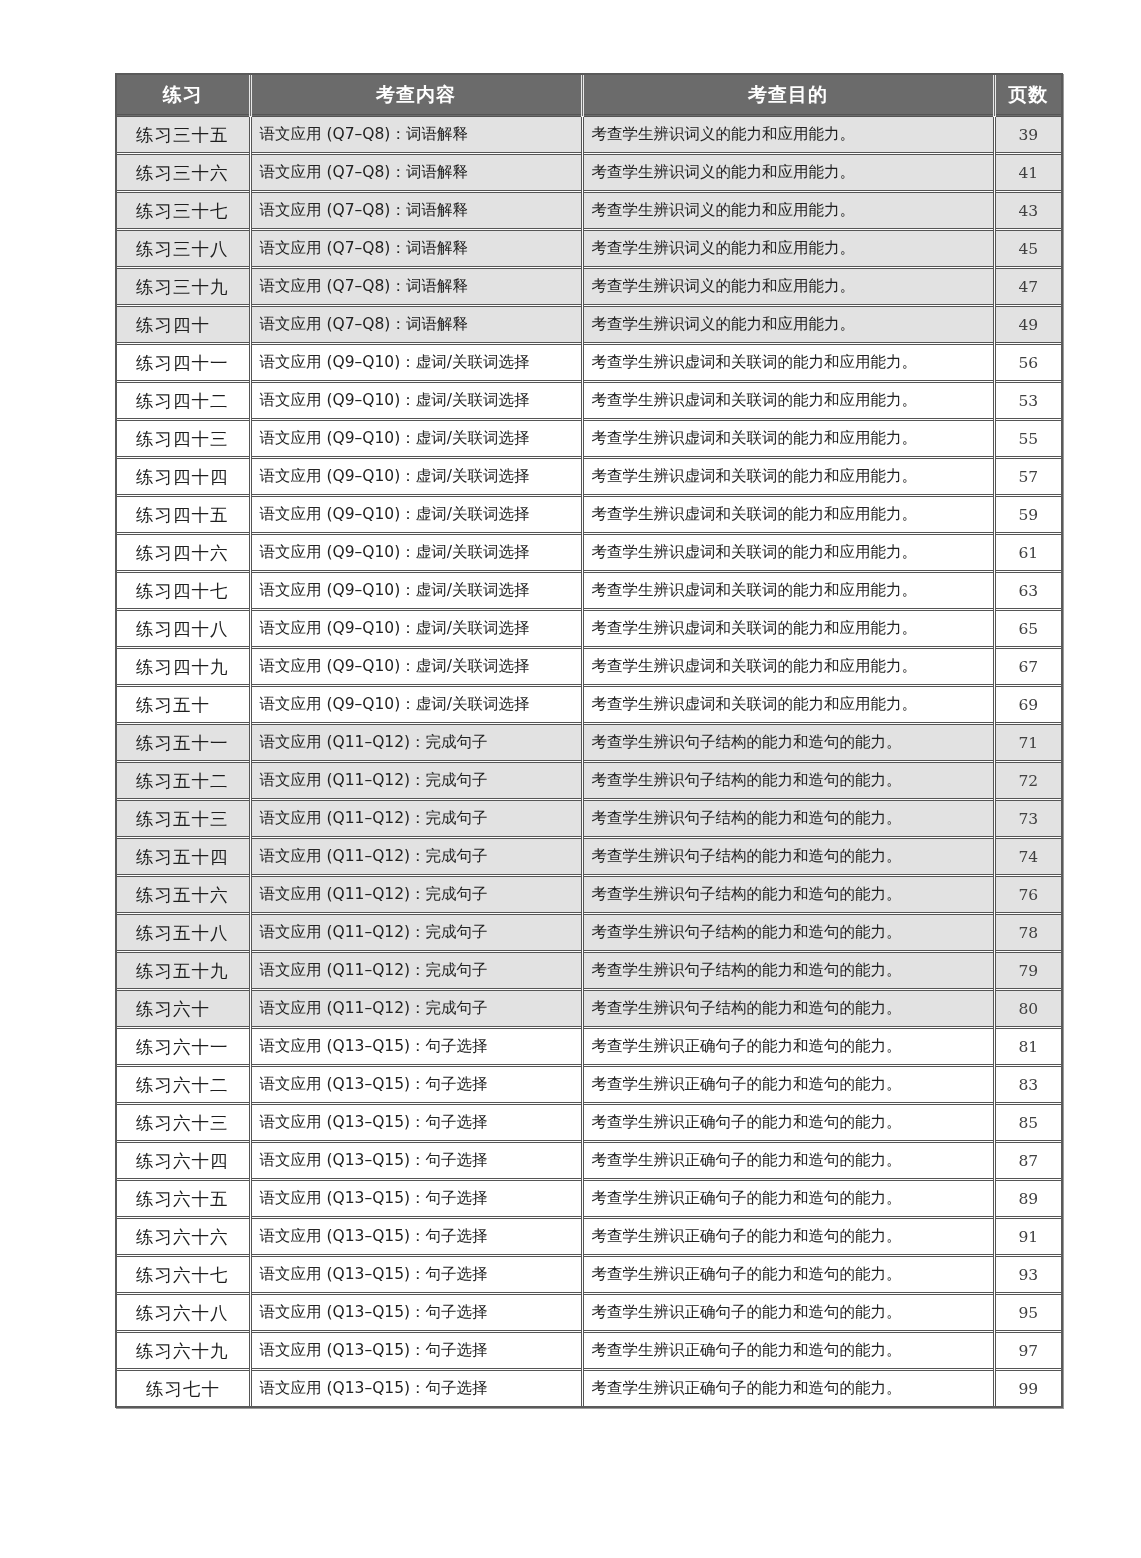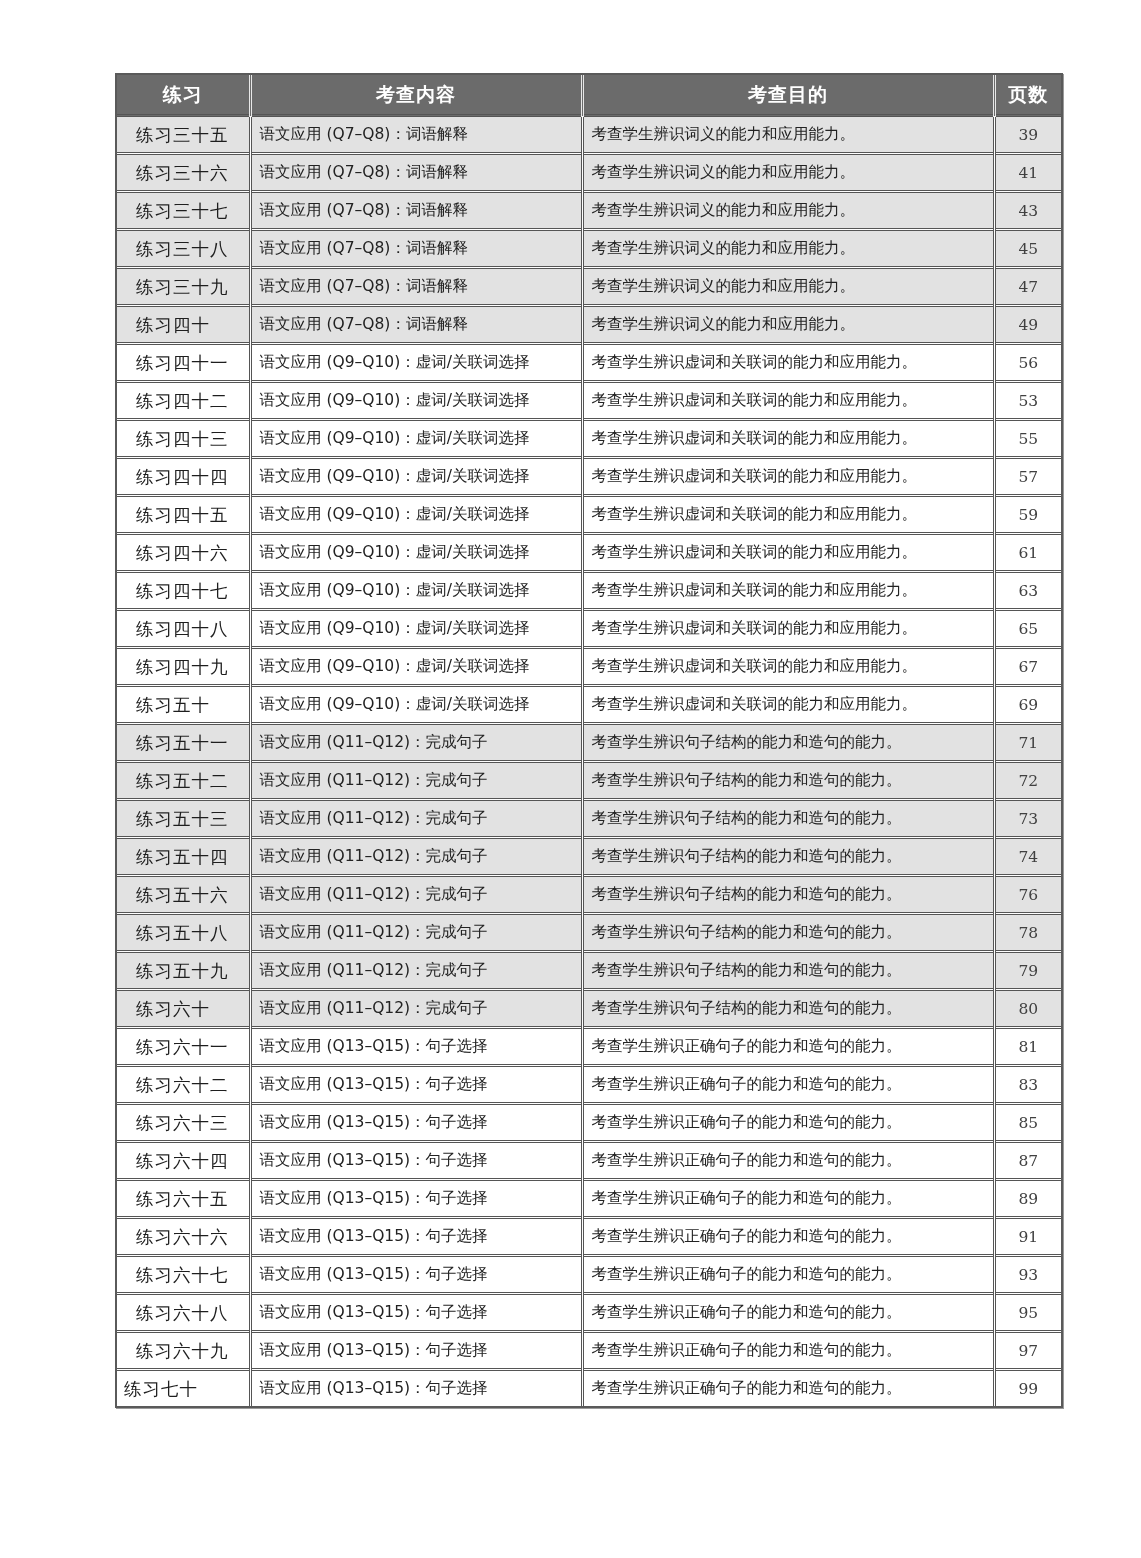--- a/index.html
+++ b/index.html
@@ -20,21 +20,21 @@
   th:first-child { border-left: none; }
   td {
     height: 35px; padding: 0; font-size: 15.5px; color: #222;
     border-left: 3px double #555; border-top: 3px double #555;
     white-space: nowrap; overflow: hidden;
   }
   td:first-child { border-left: none; }
   tr.gray td { background: #e2e2e2; }
   tr.white td { background: #ffffff; }
   td.ex { font-size: 17.5px; padding-left: 19px; letter-spacing: 1px; color: #1e1e1e; }
-  td.ex.short { padding-left: 7px; }
+  td.ex.short { padding-left: 29px; }
   td.content { padding-left: 8px; }
   td.purpose { padding-left: 8px; }
   td.page { text-align: center; font-family: "DejaVu Serif", "Liberation Serif", serif; font-size: 15.5px; color: #404040; }
 </style>
 </head>
 <body>
 
 <div class="tbl-wrap">
   <table>
     <colgroup>

